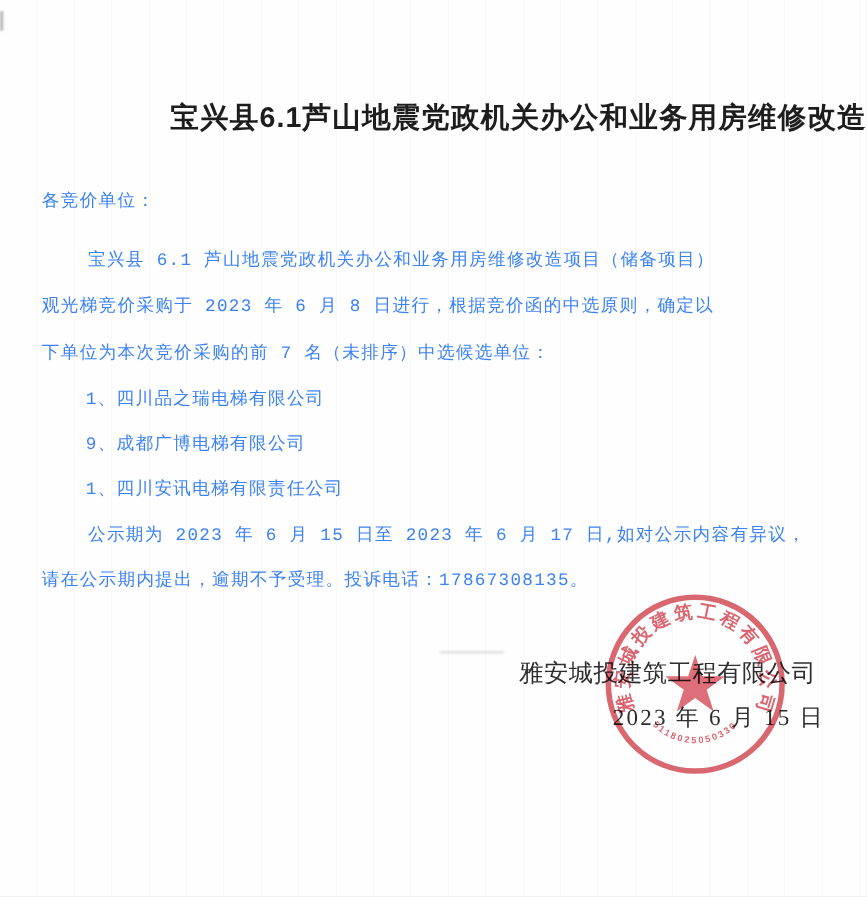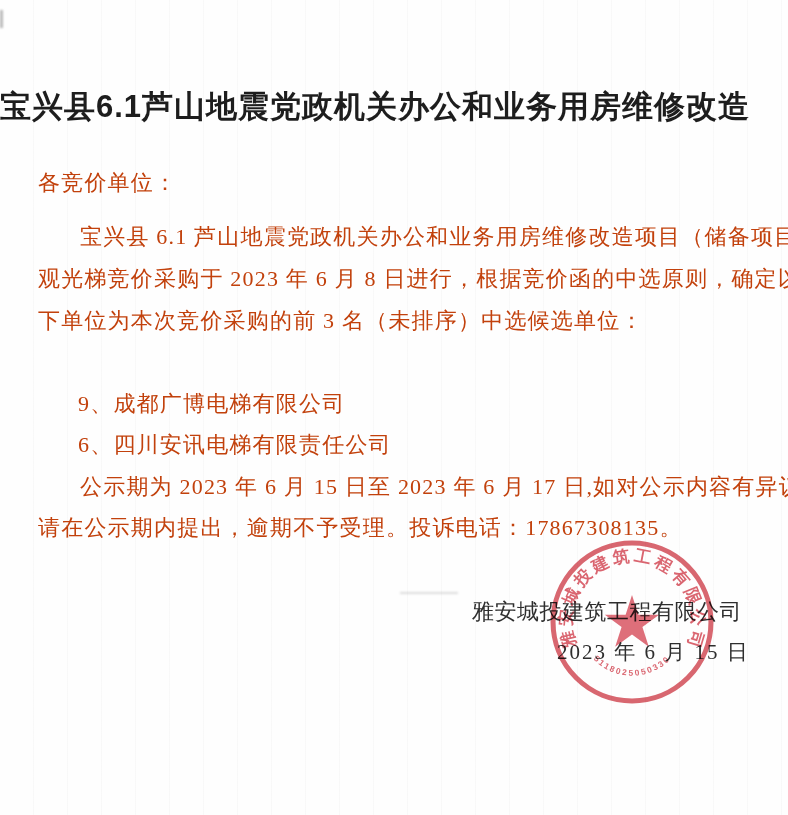--- a/index.html
+++ b/index.html
@@ -49,40 +49,41 @@
     background: rgba(60,60,60,0.35);
     filter: blur(1px);
     pointer-events: none;
   }
 
   .doc-title {
     position: absolute;
     left: 0;
     right: 0;
     top: 44px;
-    text-align: left;
+    text-align: right;
     font-family: "Liberation Sans", "DejaVu Sans", sans-serif;
     font-weight: 700;
-    font-size: 31px;
+    font-size: 26px;
     line-height: 45px;
     letter-spacing: 1px;
     color: #1d1d1d;
     margin-top: 40px;
   }
   .doc-title .t-line { display: block; }
 
   .line {
     position: absolute;
     left: 38px;
     right: 32px;
-    font-size: 22px;
+    font-size: 16px;
     line-height: 30px;
     letter-spacing: 1.2px;
     white-space: nowrap;
-    color: #c2410c;
+    color: #3b82f6;
+    font-family: Liberation Mono, monospace;
   }
   .indent { padding-left: 42px; }
   .list-indent { padding-left: 40px; }
 
   .salutation { top: 168px; }
   .p1l1 { top: 222px; }
   .p1l2 { top: 264px; }
   .p1l3 { top: 306px; }
   .w1   { top: 348px; }
   .w2   { top: 389px; }
@@ -143,24 +144,25 @@
   <div class="scan-smudge"></div>
 
   <h1 class="doc-title">
     <span class="t-line">宝兴县6.1芦山地震党政机关办公和业务用房维修改造</span>
   </h1>
 
   <div class="line salutation">各竞价单位：</div>
 
   <div class="line p1l1 indent">宝兴县 6.1 芦山地震党政机关办公和业务用房维修改造项目（储备项目）</div>
   <div class="line p1l2">观光梯竞价采购于 2023 年 6 月 8 日进行，根据竞价函的中选原则，确定以</div>
-  <div class="line p1l3">下单位为本次竞价采购的前 3 名（未排序）中选候选单位：</div>
+  <div class="line p1l3">下单位为本次竞价采购的前 7 名（未排序）中选候选单位：</div>
 
+  <div class="line w1 list-indent">1、四川品之瑞电梯有限公司</div>
   <div class="line w2 list-indent">9、成都广博电梯有限公司</div>
-  <div class="line w3 list-indent">6、四川安讯电梯有限责任公司</div>
+  <div class="line w3 list-indent">1、四川安讯电梯有限责任公司</div>
 
   <div class="line p2l1 indent">公示期为 2023 年 6 月 15 日至 2023 年 6 月 17 日,如对公示内容有异议，</div>
   <div class="line p2l2">请在公示期内提出，逾期不予受理。投诉电话：17867308135。</div>
 
   <div class="sig-company">雅安城投建筑工程有限公司</div>
   <div class="sig-date">2023 年 6 月 15 日</div>
 
   <div class="seal">
     <svg viewBox="0 0 200 200" xmlns="http://www.w3.org/2000/svg">
 

